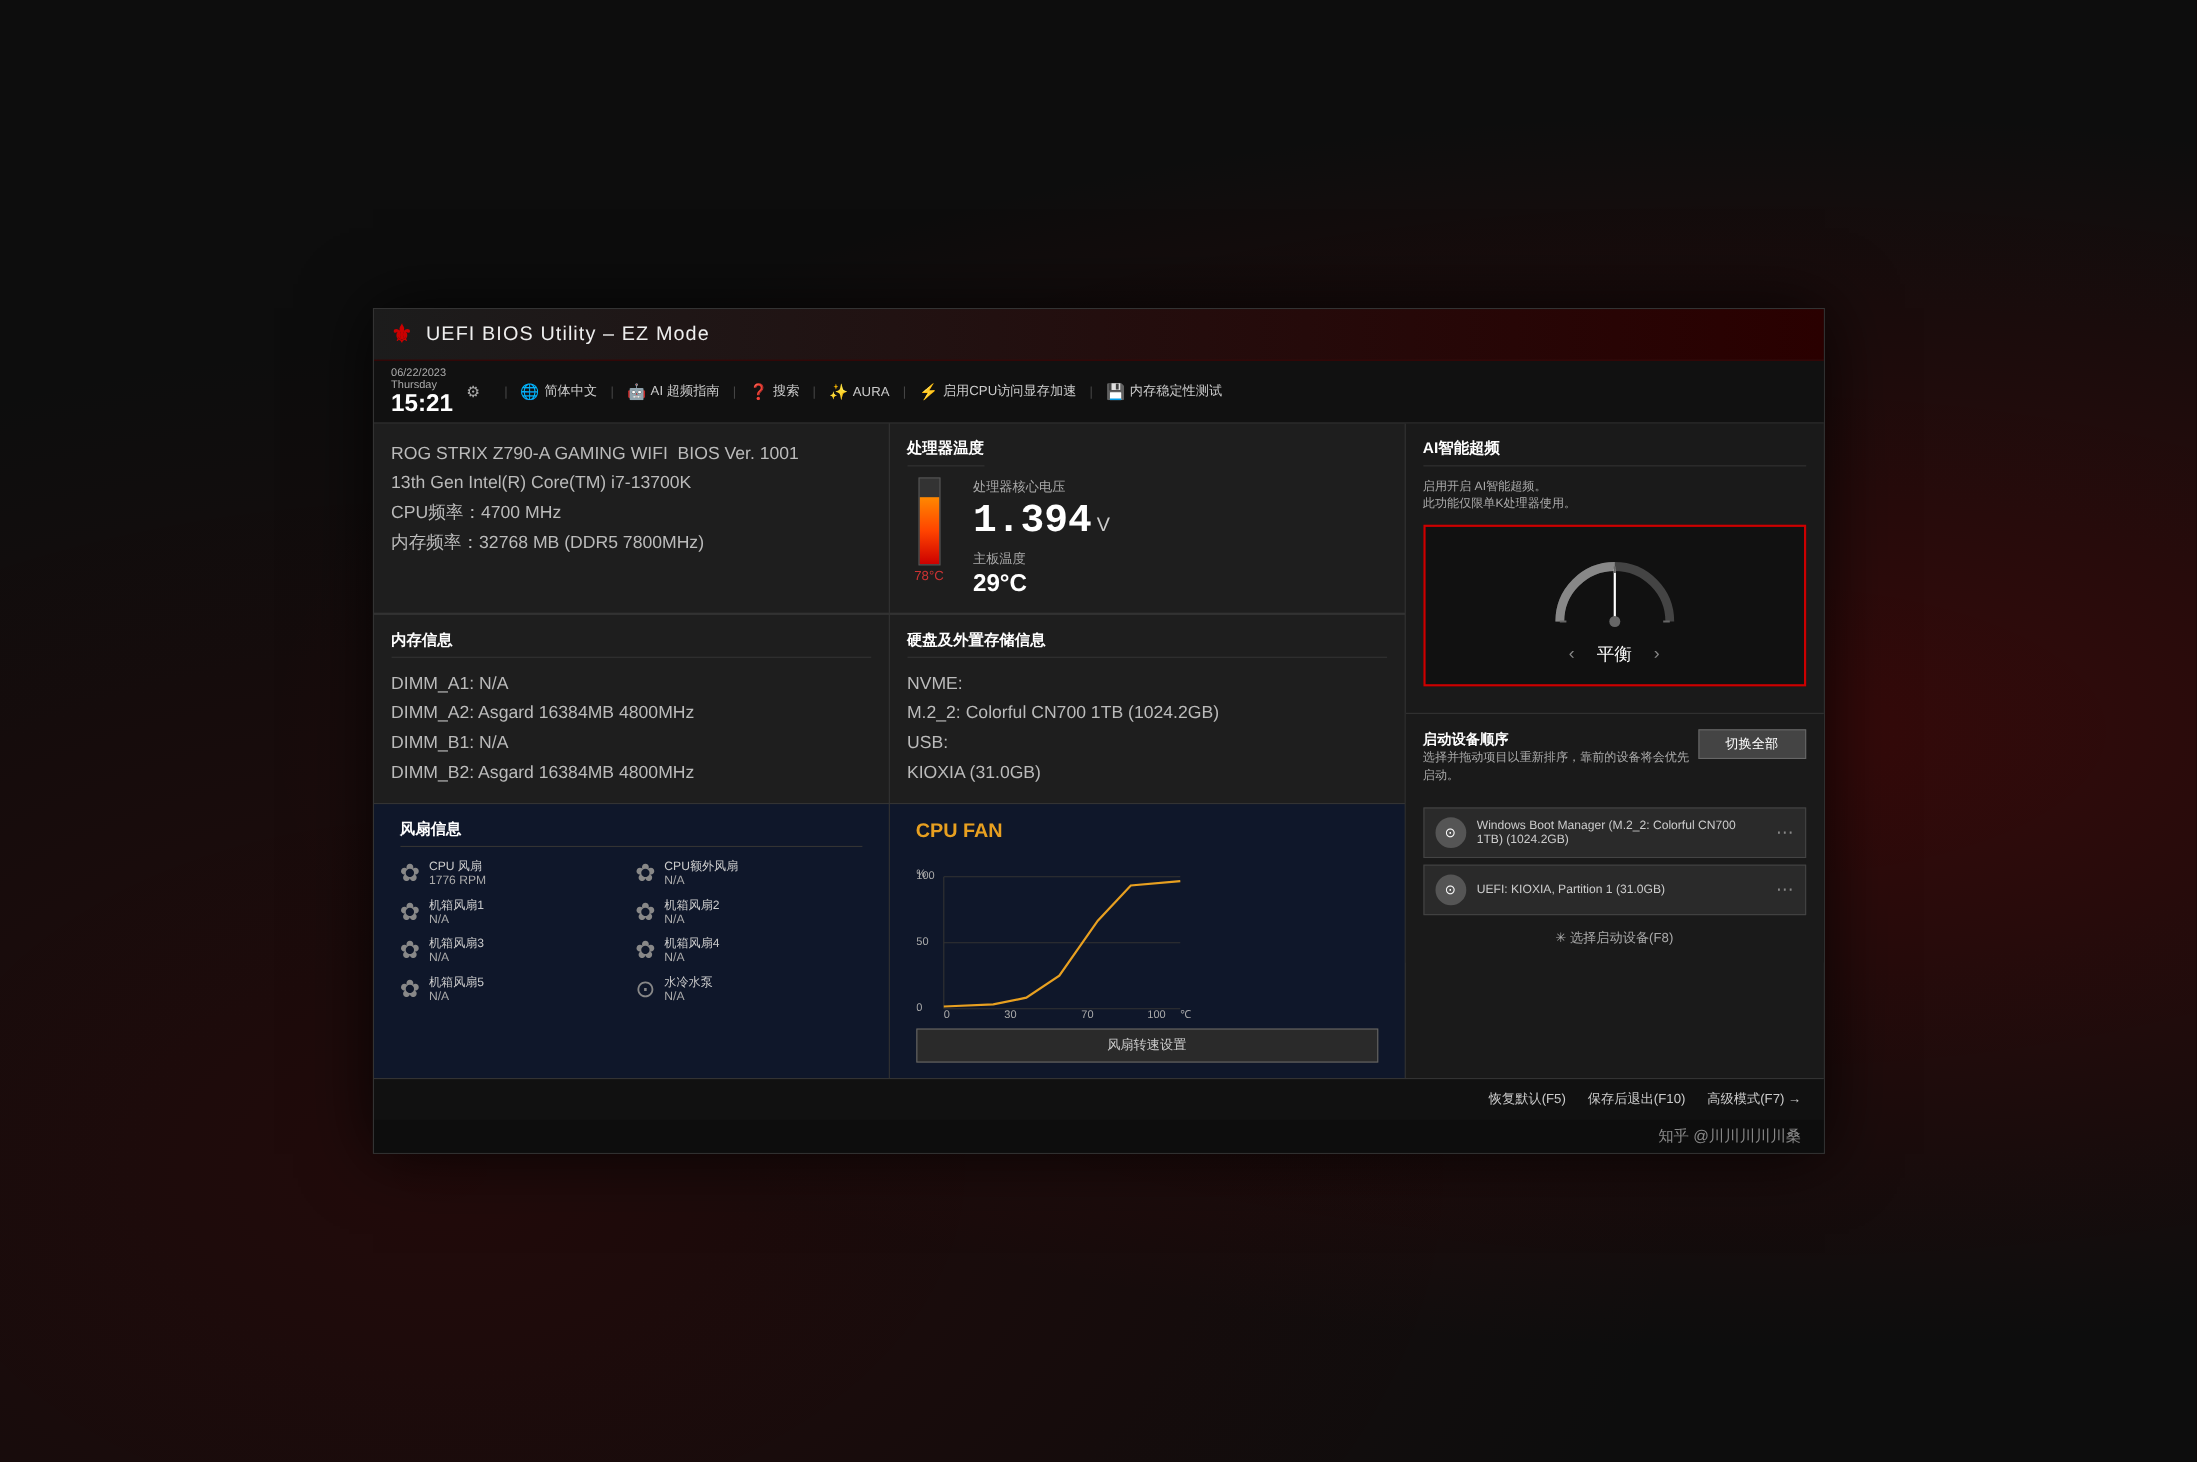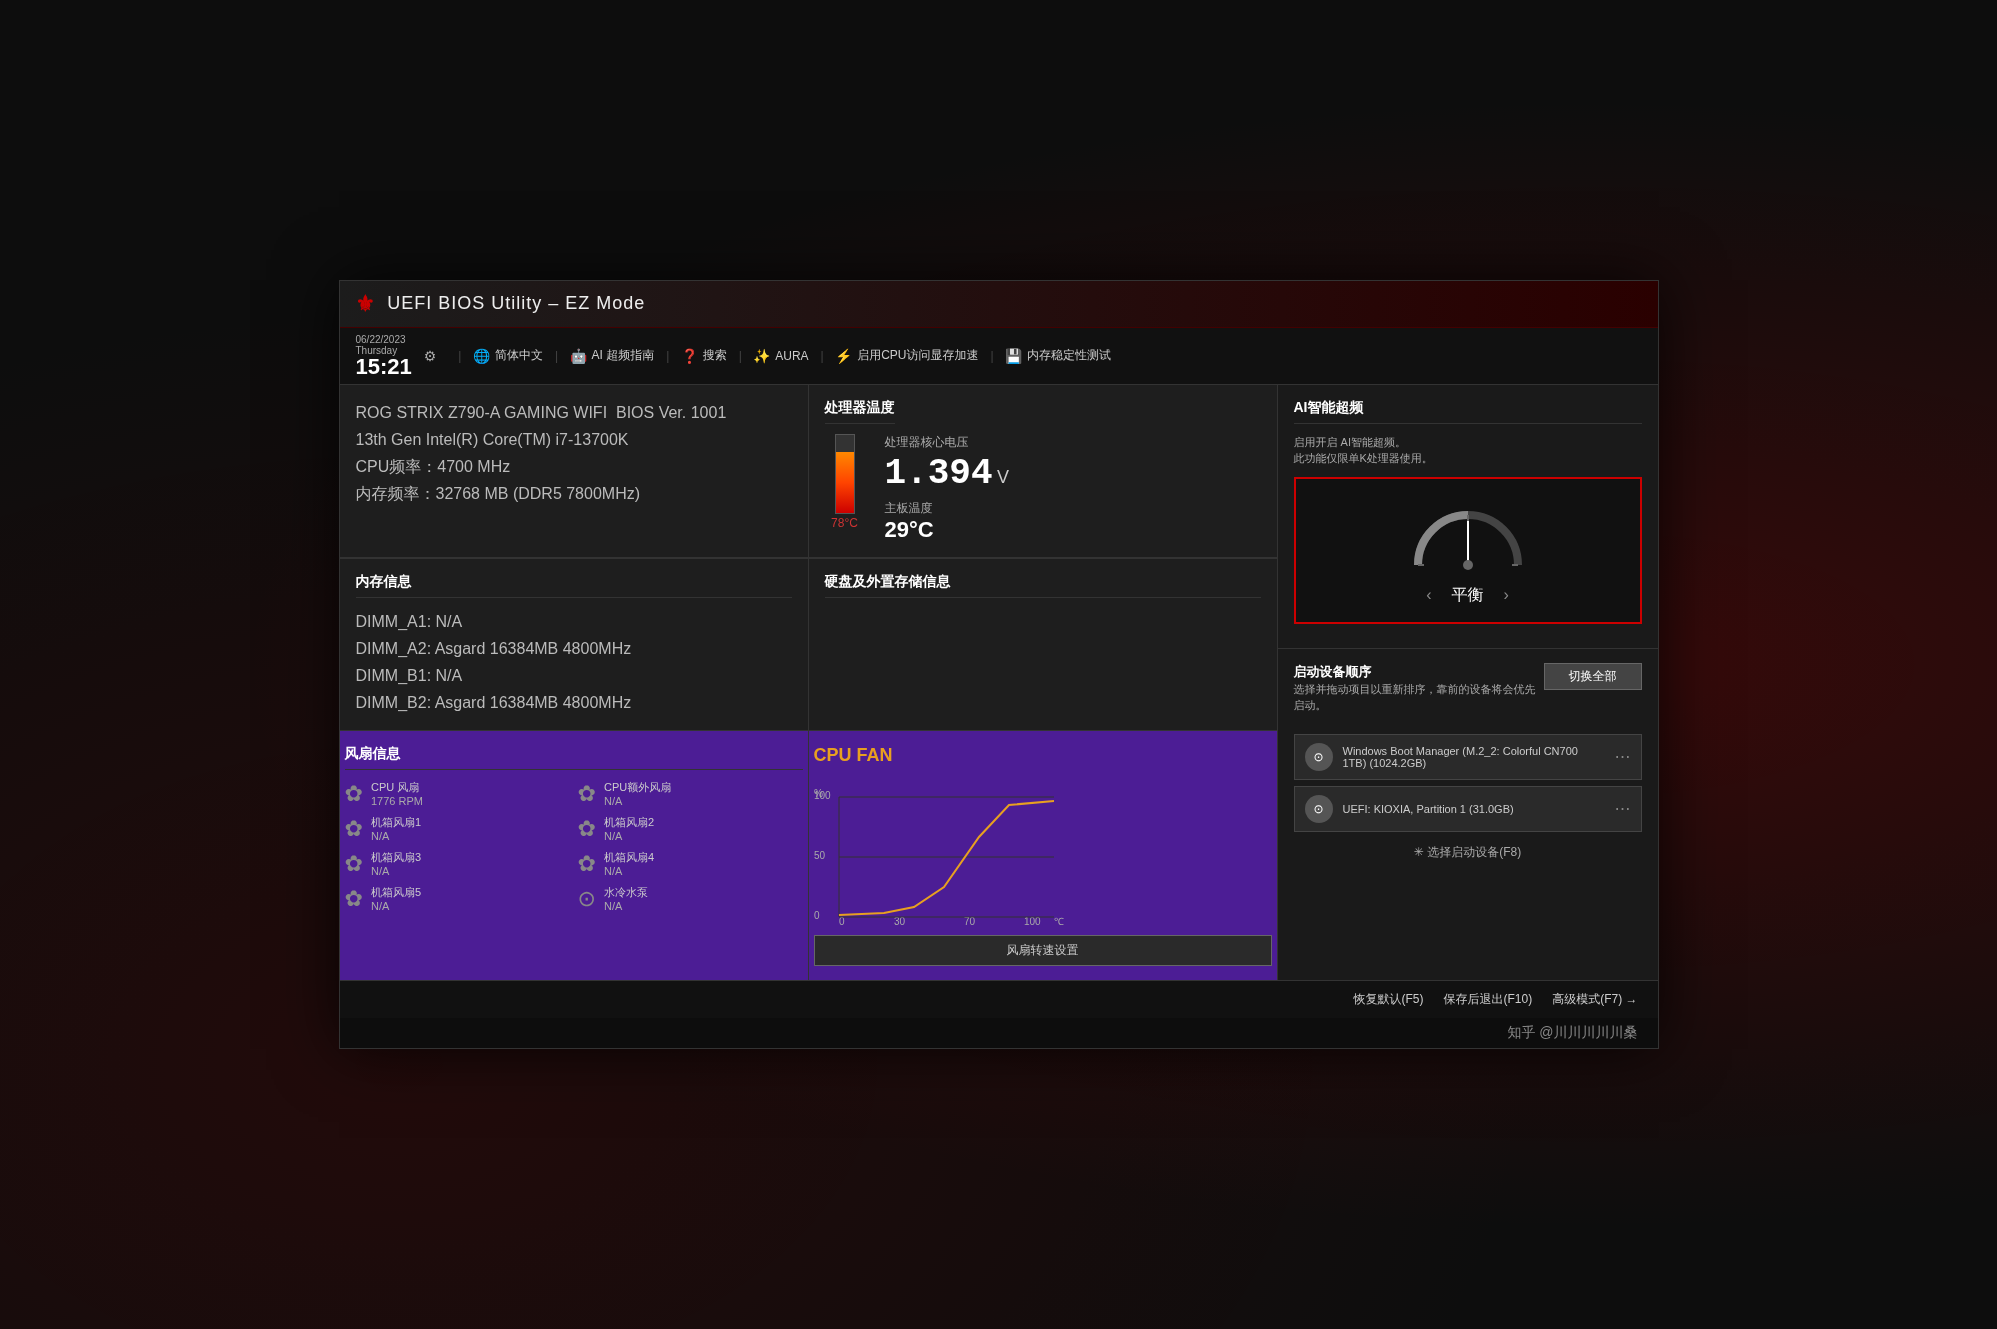--- a/index.html
+++ b/index.html
@@ -402,22 +402,22 @@
       padding: 6px 20px;
       background: #0d0d0d;
       font-size: 14px;
       color: #888;
     }
     .row3-panel {
       background: #1e1e1e;
       padding: 14px 16px;
     }
     .row4-panel {
-      background: #4c1d95;
-      padding: 14px 5px;
+      background: #0f172a;
+      padding: 14px 24px;
     }
     
     .fan-spin {
       font-size: 22px;
       color: #888;
     }
     
     .red-outline {
       border: 2px solid #cc0000 !important;
     }
@@ -561,20 +561,32 @@
               <span>DIMM_B1:</span> <span>N/A</span>
             </div>
             <div>
               <span>DIMM_B2:</span> <span>Asgard 16384MB 4800MHz</span>
             </div>
           </div>
         </div>
 
         <div class="panel storage-panel">
           <div class="panel-title">硬盘及外置存储信息</div>
+          <div class="panel-text">
+            <div>
+              <span>NVME:</span>
+            </div>
+            <div>
+              <span>M.2_2:</span> <span>Colorful CN700 1TB (1024.2GB)</span>
+            </div>
+            <div>
+              <span>USB:</span><br>
+              <span>KIOXIA (31.0GB)</span>
+            </div>
+          </div>
         </div>
       </div>
 
 
       <div class="left-row">
 
         <div class="row4-panel">
           <div class="panel-title">风扇信息</div>
           <div class="fan-grid">
             <div class="fan-item">

